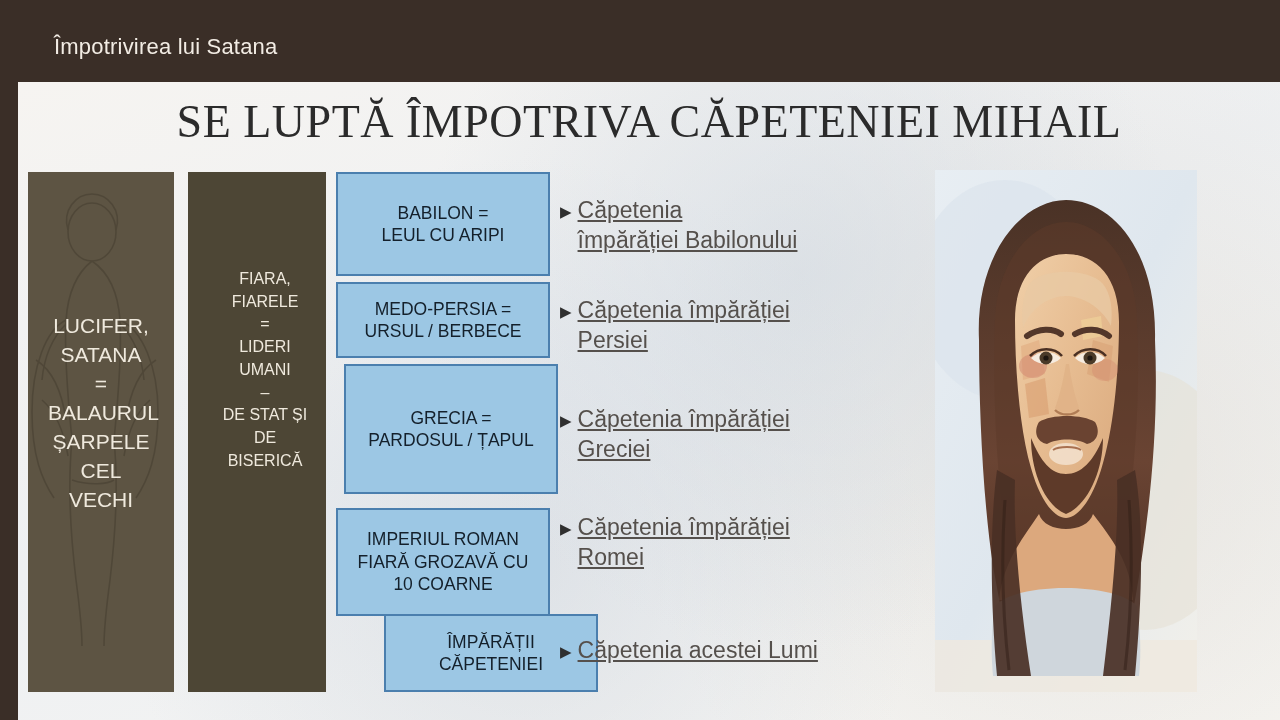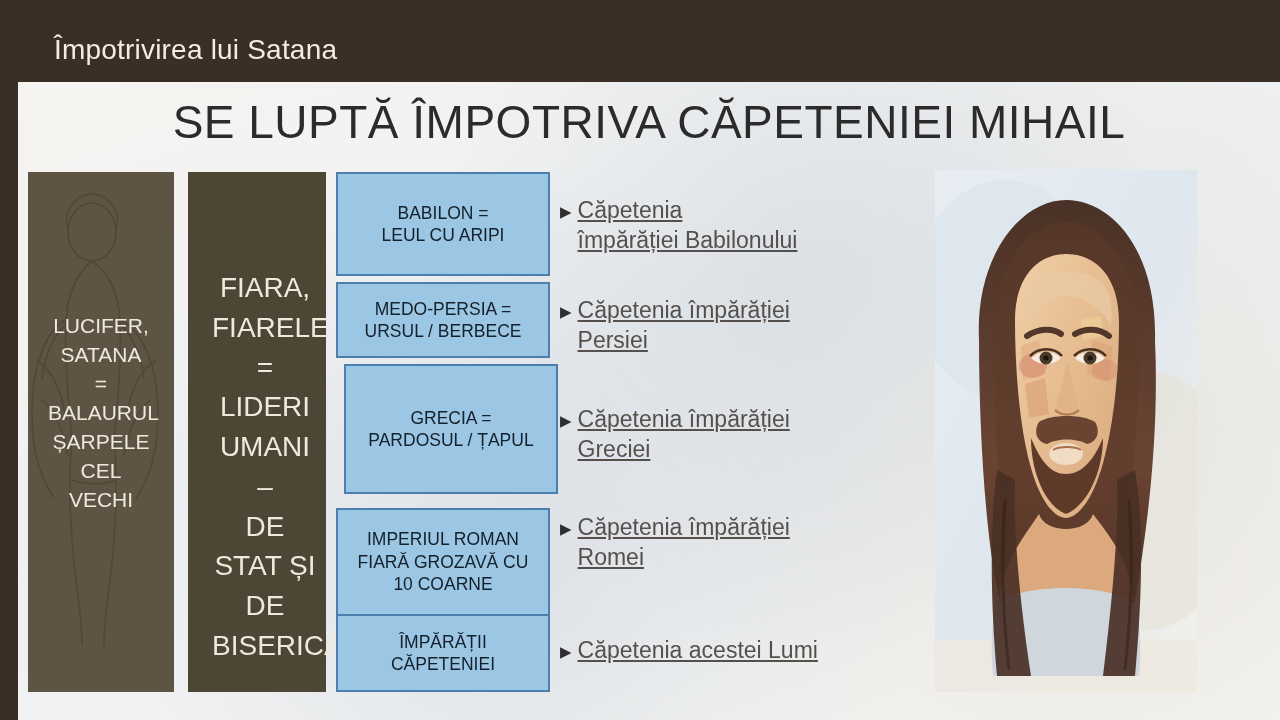--- a/index.html
+++ b/index.html
@@ -47,21 +47,21 @@
     left: 18px; top: 10px;
     width: 1262px;
     height: 72px;
     background: #3a2e27;
     z-index: 4;
   }
   .title-band-text {
     position: absolute;
     left: 36px;
     top: 24px;
-    font-size: 28px;
+    font-size: 22px;
     color: #f2ece4;
     letter-spacing: 0.2px;
     white-space: nowrap;
   }
 
   
   .bg-wash {
     position: absolute;
     left: 18px;
     top: 82px;
@@ -80,20 +80,21 @@
     position: absolute;
     left: 18px;
     top: 95px;
     width: 1262px;
     text-align: center;
     font-size: 46px;
     color: #2b2b2b;
     letter-spacing: 0.5px;
     z-index: 3;
     white-space: nowrap;
+    font-family: Liberation Serif, serif;
   }
 
   
   .col-lucifer {
     position: absolute;
     left: 28px;
     top: 172px;
     width: 146px;
     height: 520px;
     background: #5d5443;
@@ -128,21 +129,21 @@
     top: 172px;
     width: 138px;
     height: 520px;
     background: #4d4635;
     z-index: 3;
   }
   .col-fiara-text {
     width: 100%;
     text-align: center;
     color: #efe9dd;
-    font-size: 28px;
+    font-size: 16px;
     line-height: 1.42;
     padding: 96px 8px 0 24px;
     box-sizing: border-box;
   }
 
   
   .col-boxes {
     position: absolute;
     left: 336px;
     top: 172px;
@@ -294,21 +295,21 @@
     </div>
 
     <div class="blue-box" style="top:328px; height:108px;margin-top:8px;">
       <div>
         <div>IMPERIUL ROMAN</div>
         <div>FIARĂ GROZAVĂ CU</div>
         <div>10 COARNE</div>
       </div>
     </div>
 
-    <div class="blue-box" style="top:442px; height:78px;">
+    <div class="blue-box" style="top:442px; height:78px;margin-left:48px;">
       <div>
         <div>ÎMPĂRĂȚII</div>
         <div>CĂPETENIEI</div>
       </div>
     </div>
 
   </div>
 
   <div class="col-bullets">
 

